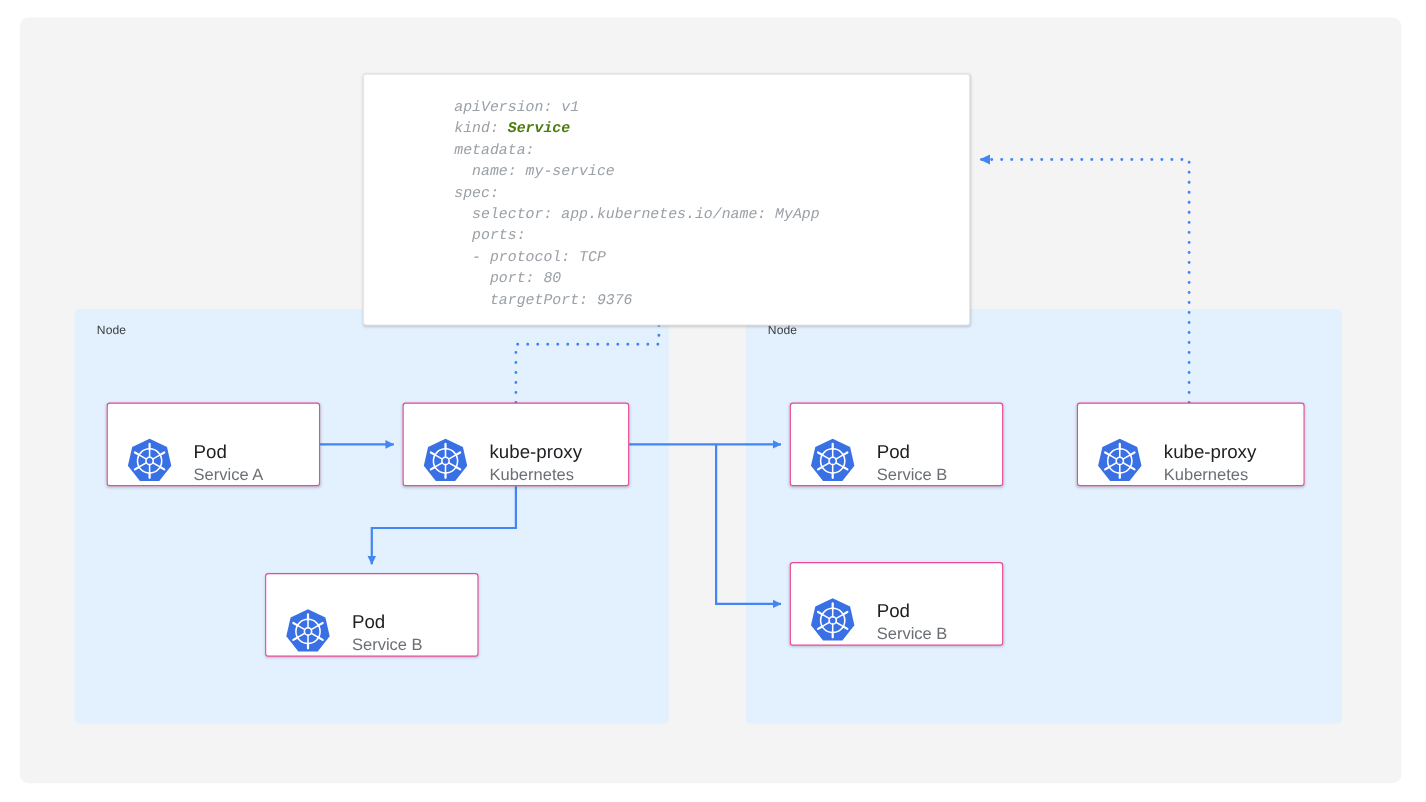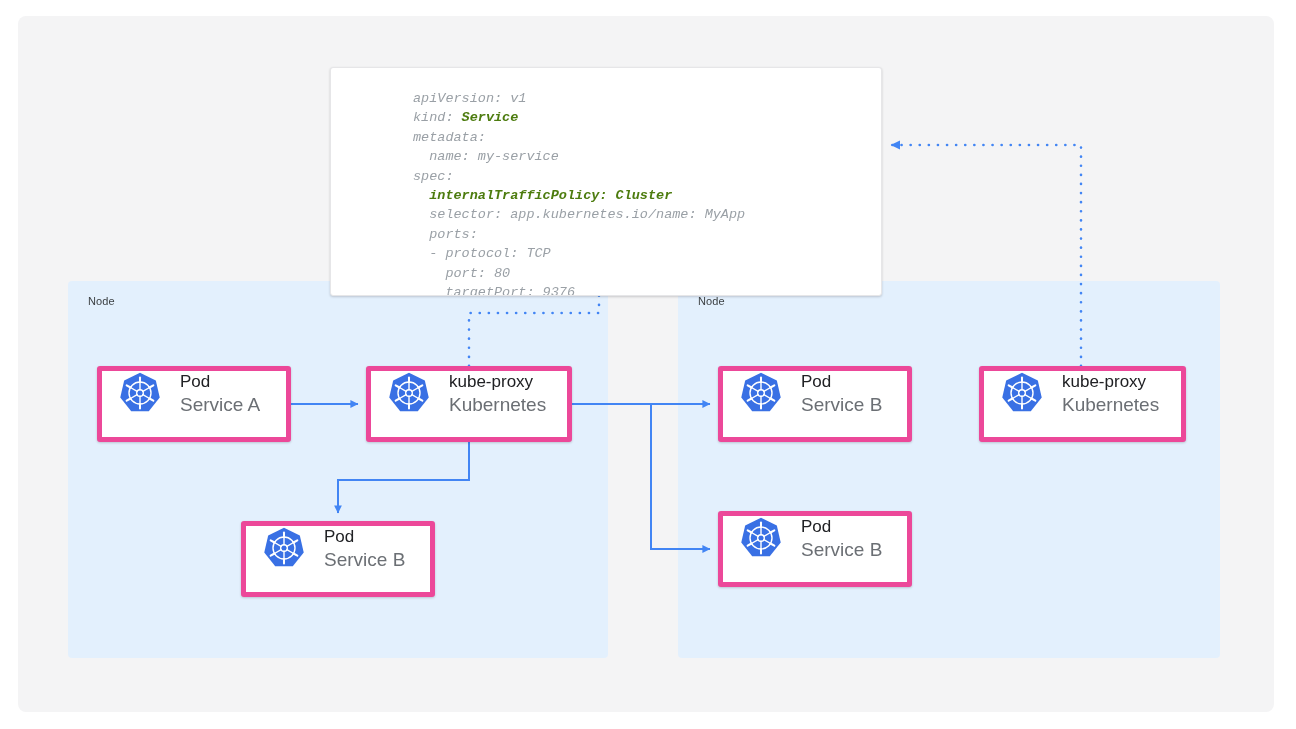--- a/index.html
+++ b/index.html
@@ -43,25 +43,25 @@
     color: #3c4043;
     letter-spacing: 0.1px;
   }
   #node-left  { left: 68px;  top: 281px; width: 540px; height: 377px; }
   #node-right { left: 678px; top: 281px; width: 542px; height: 377px; }
 
   
   .card {
     position: absolute;
     background: #ffffff;
-    border: 5px solid #ec4899;
+    border: 1px solid #ec4899;
     border-radius: 3px;
     box-shadow: 0 1px 2px rgba(60,64,67,0.16), 0 1px 3px rgba(60,64,67,0.08);
     display: flex;
-    align-items: flex-start;
+    align-items: flex-end;
     box-sizing: border-box;
   }
   .card .k8s-ico {
     width: 44px;
     height: 44px;
     margin-left: 16px;
     flex: 0 0 auto;
   }
   .card .card-text {
     margin-left: 18px;
@@ -69,21 +69,21 @@
     flex-direction: column;
     justify-content: center;
     line-height: 1.28;
   }
   .card .title {
     font-size: 17px;
     color: #202124;
     white-space: nowrap;
   }
   .card .subtitle {
-    font-size: 19px;
+    font-size: 15px;
     color: #6b6f74;
     white-space: nowrap;
   }
 
   
   #card-pod-a        { left: 97px;  top: 366px; width: 194px; height: 76px; }
   #card-kube-left    { left: 366px; top: 366px; width: 206px; height: 76px; }
   #card-pod-b-left   { left: 241px; top: 521px; width: 194px; height: 76px; }
   #card-pod-b-top    { left: 718px; top: 366px; width: 194px; height: 76px; }
   #card-pod-b-bottom { left: 718px; top: 511px; width: 194px; height: 76px; }
@@ -167,21 +167,20 @@
 
     <path d="M1081,366 L1081,145 L891,145" fill="none" stroke="#4285f4" stroke-width="2.6" stroke-linecap="round" stroke-dasharray="0.1 9" marker-end="url(#ah-dot)"></path>
   </svg>
 
   <div id="yaml-box">
     <pre id="yaml-code">apiVersion: v1
 kind: <b>Service</b>
 metadata:
   name: my-service
 spec:
-<b>  internalTrafficPolicy: Cluster</b>
   selector: app.kubernetes.io/name: MyApp
   ports:
   - protocol: TCP
     port: 80
     targetPort: 9376</pre>
   </div>
 
   <div class="card" id="card-pod-a">
     <span class="k8s-ico"><svg viewBox="0 0 100 100" width="100%" height="100%">
           <path d="M50.00,4.00L85.96,21.32L94.85,60.24L69.96,91.44L30.04,91.44L5.15,60.24L14.04,21.32Z" fill="#3970e4"></path>

